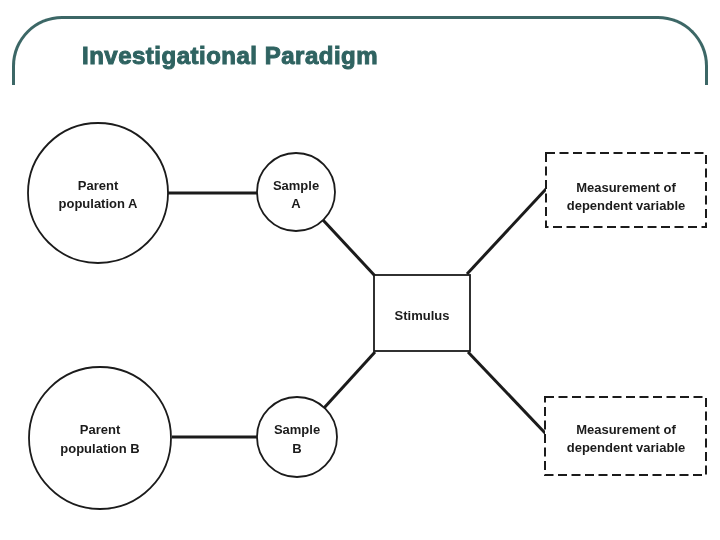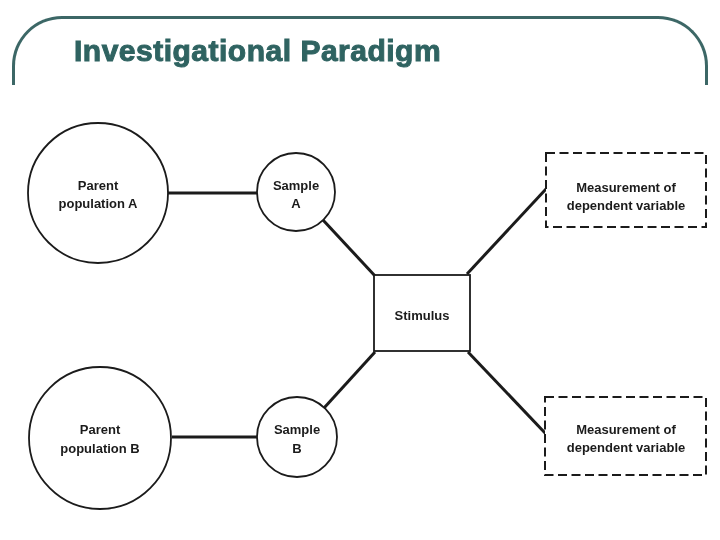--- a/index.html
+++ b/index.html
@@ -20,22 +20,22 @@
     left:12px;top:16px;
     width:690px;height:66px;
     border:3px solid var(--frame-teal);
     border-bottom:none;
     border-radius:50px 50px 0 0;
     box-sizing:content-box;
   }
   .slide-title{
     position:absolute;
     left:74px;top:34px;
-    margin:0;
-    font-size:30px;
+    margin:8px;
+    font-size:24px;
     font-weight:bold;
     letter-spacing:0.5px;
     color:var(--title-teal);
     -webkit-text-stroke:1px var(--title-teal);
     white-space:nowrap;
   }
   svg.diagram{position:absolute;left:0;top:0;}
   .shape{
     fill:#ffffff;
     stroke:var(--diagram-ink);

